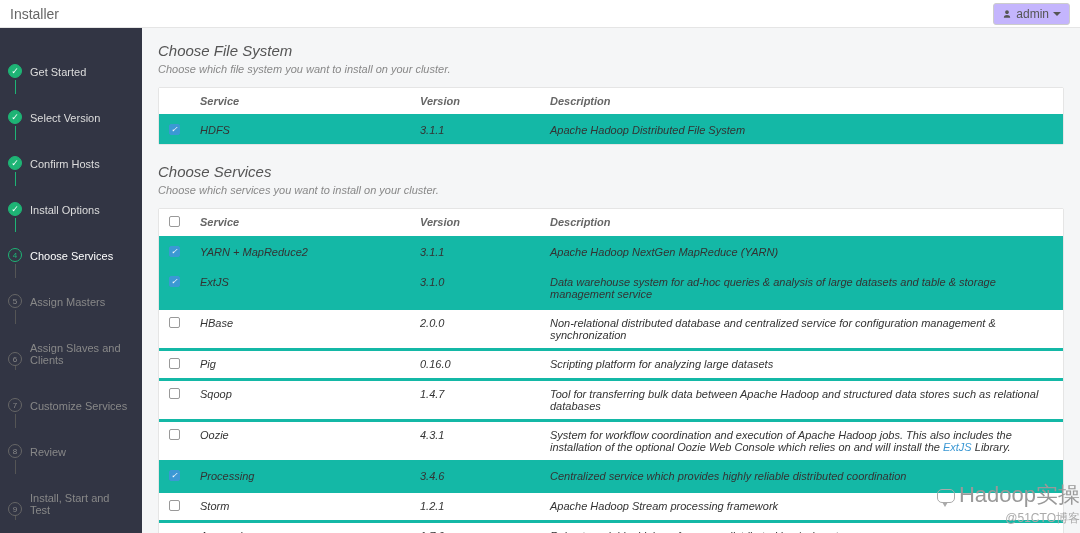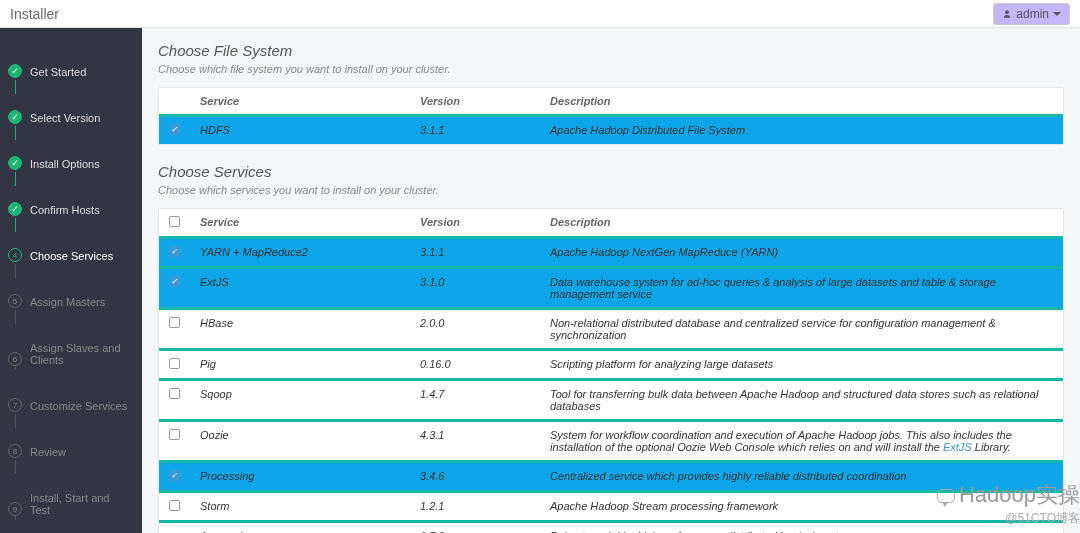--- a/index.html
+++ b/index.html
@@ -23,21 +23,21 @@
   .step.pending { color: #888; }
   .check::before { content: "✓"; font-size: 9px; }
 
   .main { flex: 1; background: #f5f6f7; padding: 14px 16px; overflow: auto; height: 100%; font-style: italic; }
   .section-title { font-size: 15px; color: #555; margin-bottom: 4px; }
   .section-sub { font-size: 11px; color: #888; margin-bottom: 12px; }
   .panel { background: #fff; border: 1px solid #e5e5e5; border-radius: 2px; margin-bottom: 18px; }
   table { width: 100%; border-collapse: collapse; }
   th, td { text-align: left; padding: 7px 10px; font-size: 11px; border-bottom: 3px solid #14b8a6; vertical-align: top; }
   th { color: #666; font-weight: 600; background: #fff; }
-  tr.selected td { background: #0ea5e9; }
+  tr.selected td { background: #14b8a6; }
   tr:last-child td { border-bottom: none; }
   .col-check { width: 28px; text-align: center; }
   .col-service { width: 220px; }
   .col-version { width: 130px; }
   .chk { width: 11px; height: 11px; border: 1px solid #999; border-radius: 2px; display: inline-block; background: #fff; position: relative; }
   .chk.checked { background: #3b98d4; border-color: #3b98d4; }
   .chk.checked::after { content: "✓"; color: #fff; font-size: 8px; position: absolute; left: 1px; top: -1px; line-height: 11px; }
   .desc-link { color: #3b98d4; }
 
   .watermark { position: absolute; right: 0; bottom: 6px; font-size: 12px; color: #aaa; pointer-events: none; text-align: right; }
@@ -73,28 +73,28 @@
           <span class="check"></span>
         </span>
         <span class="step-line"></span>
         <span>Select Version</span>
       </div>
       <div class="step completed">
         <span class="step-circle">
           <span class="check"></span>
         </span>
         <span class="step-line"></span>
+        <span>Confirm Hosts</span>
+      </div>
+      <div class="step completed">
+        <span class="step-circle">
+          <span class="check"></span>
+        </span>
+        <span class="step-line"></span>
         <span>Install Options</span>
-      </div>
-      <div class="step completed">
-        <span class="step-circle">
-          <span class="check"></span>
-        </span>
-        <span class="step-line"></span>
-        <span>Confirm Hosts</span>
       </div>
       <div class="step current">
         <span class="step-circle">4</span>
         <span class="step-line"></span>
         <span>Choose Services</span>
       </div>
       <div class="step pending">
         <span class="step-circle">5</span>
         <span class="step-line"></span>
         <span>Assign Masters</span>

